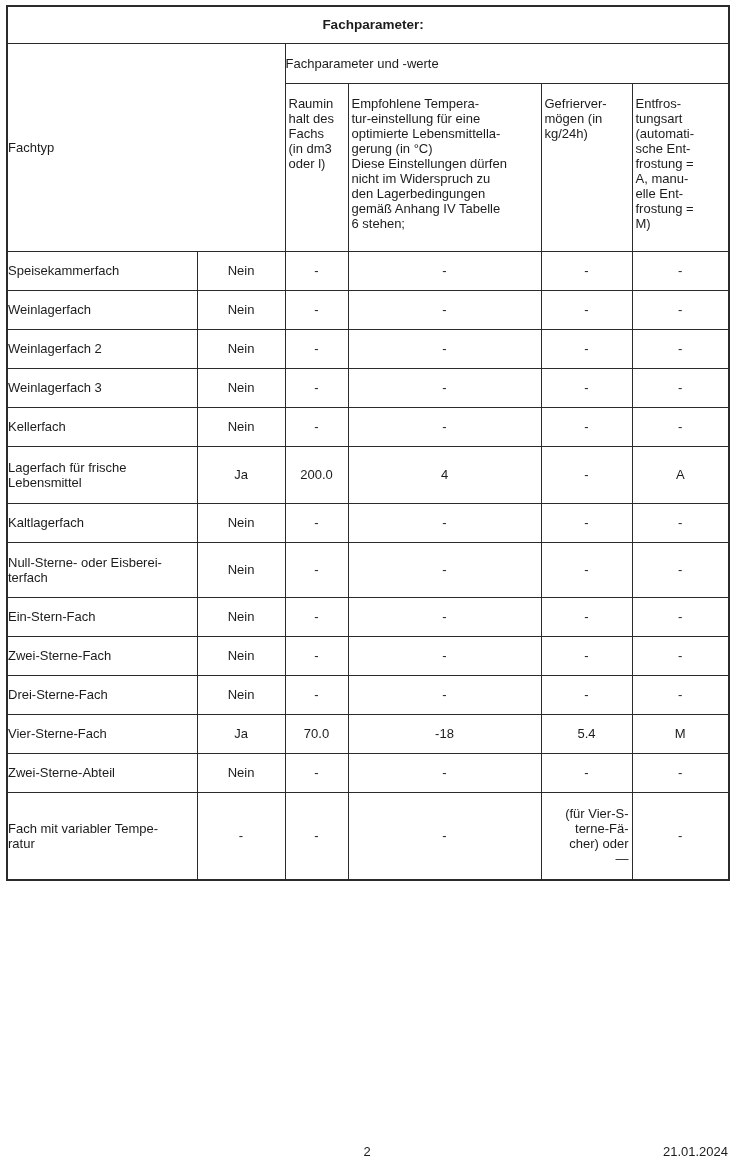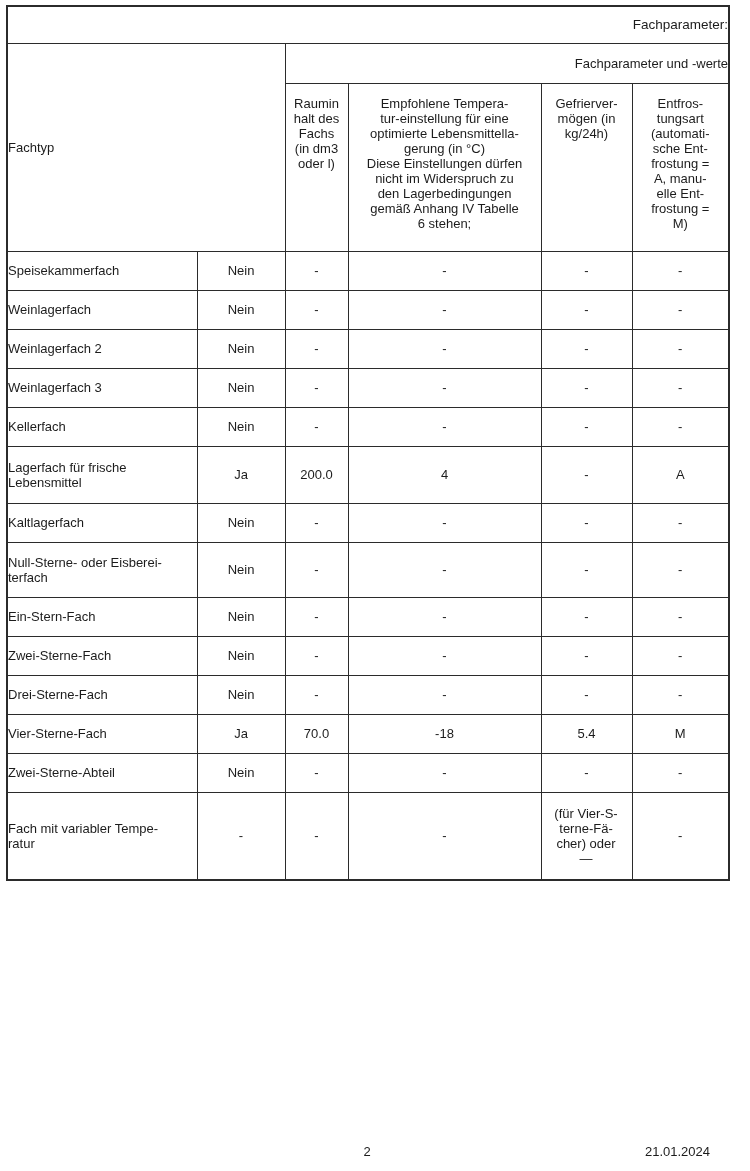--- a/index.html
+++ b/index.html
@@ -24,63 +24,63 @@
   table.fach-table th, table.fach-table td {
     border: 1px solid #2b2b2b;
     font-weight: normal;
     white-space: pre-line;
     overflow: hidden;
   }
   table.fach-table { border: 2px solid #2b2b2b; }
 
   tr.title-row th {
     height: 37px;
-    text-align: right;
+    text-align: center;
     vertical-align: middle;
-    font-weight: normal;
+    font-weight: bold;
     font-size: 13.5px;
     padding-left: 10px;
   }
   th.fachtyp-h {
     text-align: left;
     vertical-align: middle;
     font-weight: normal;
   }
   th.group-h {
     height: 40px;
-    text-align: right;
+    text-align: left;
     vertical-align: middle;
     font-weight: normal;
     margin-top: 10px;
   }
   tr.subheader-row th {
     height: 168px;
     vertical-align: top;
-    text-align: center;
+    text-align: left;
     padding: 12px 3px 4px 3px;
   }
 
   tbody tr { height: 39px; }
   tbody tr:nth-child(6) { height: 57px; }
   tbody tr:nth-child(8) { height: 55px; }
   tbody tr:last-child { height: 88px; }
 
   tbody td { text-align: center; vertical-align: middle; padding: 3px; }
   tbody td.c-fachtyp { text-align: left; padding-left: 0; padding-right: 6px; }
-  tbody tr:last-child td.c-gefrier { text-align: center; padding-left: 2px; }
+  tbody tr:last-child td.c-gefrier { text-align: right; padding-left: 2px; }
 
   .footer {
     position: absolute;
     left: 6px; top: 1144px;
     width: 722px;
     font-size: 13px;
     line-height: 15px;
   }
   .page-number { width: 100%; text-align: center; }
-  .footer-date { position: absolute; right: 18px; top: 0; text-align: right; }
+  .footer-date { position: absolute; right: 0; top: 0; text-align: right; }
 </style>
 </head>
 <body>
 
 <div class="page">
 
   <table class="fach-table">
     <colgroup>
       <col style="width:190px">
       <col style="width:88px">

